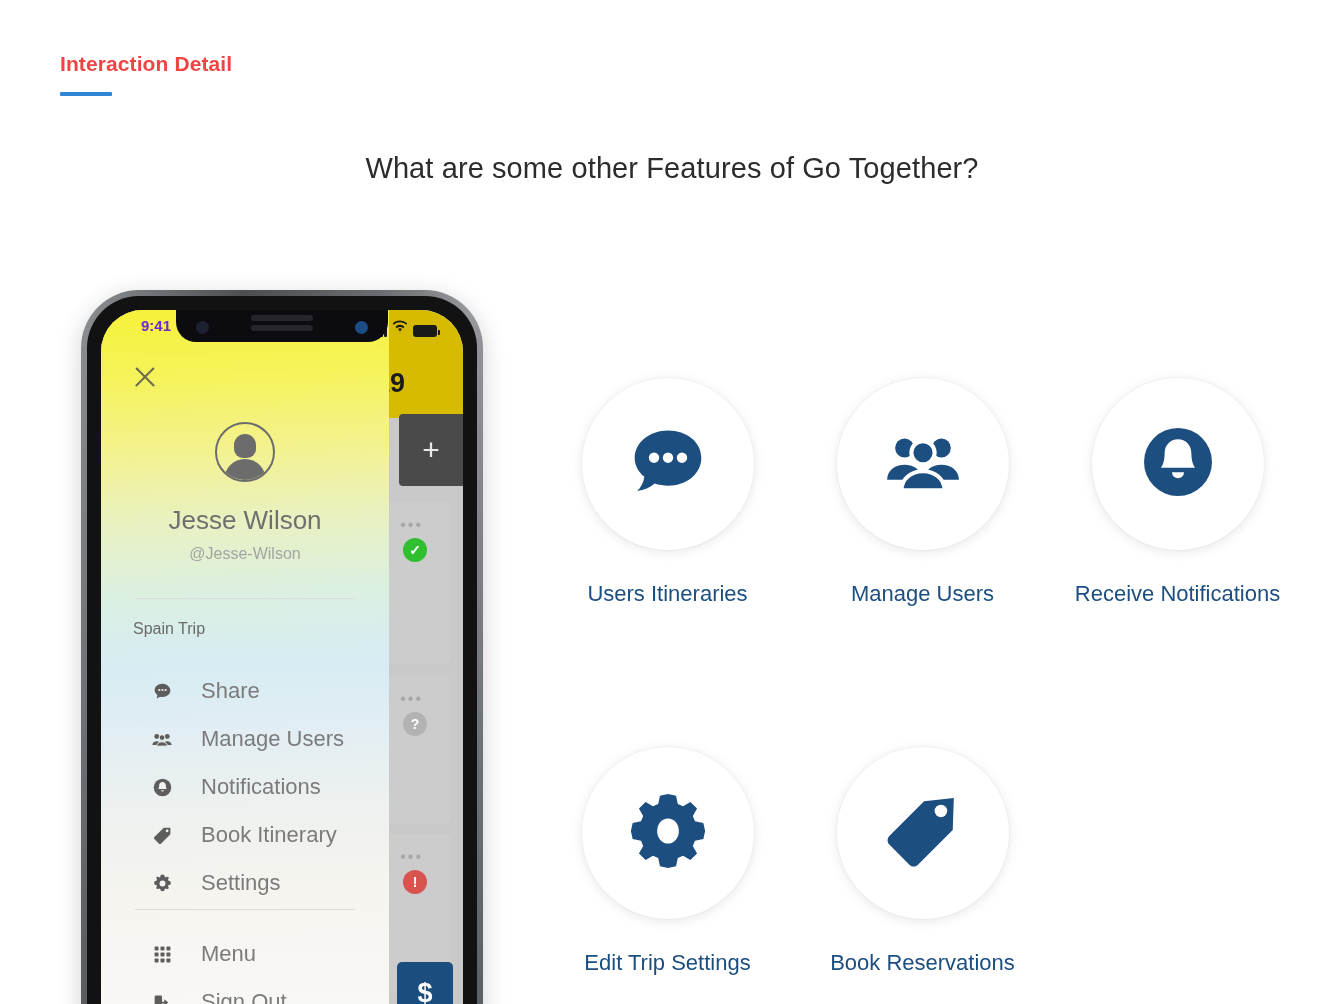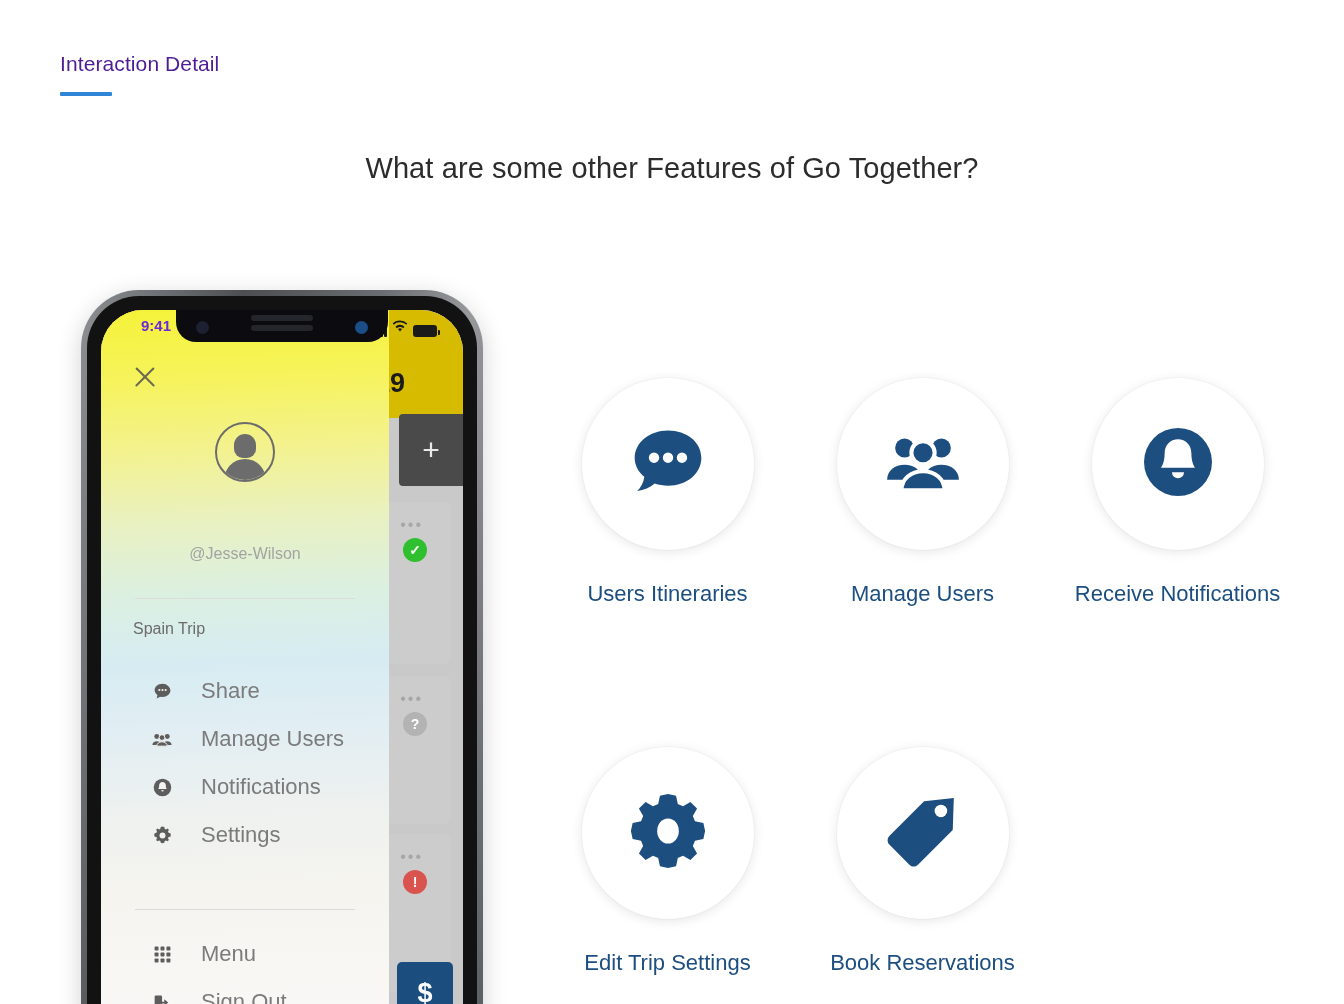--- a/index.html
+++ b/index.html
@@ -10,22 +10,22 @@
     overflow: hidden;
   }
 
   
   .page-tab {
     position: absolute;
     left: 60px; top: 52px;
   }
   .page-tab-label {
     font-size: 21px;
-    color: #4c1d95;
-    font-weight: 400;
+    color: #ef4444;
+    font-weight: 700;
     letter-spacing: .1px;
     white-space: nowrap;
   }
   .page-tab-underline {
     margin-top: 16px;
     width: 52px; height: 4px;
     background: #2f86d8;
     border-radius: 1px;
   }
 
@@ -352,20 +352,21 @@
           <div class="drawer-close">
             <span></span>
               <span></span>
           </div>
 
           <div class="avatar">
             <div class="avatar-head"></div>
             <div class="avatar-body"></div>
           </div>
 
+          <div class="profile-name">Jesse Wilson</div>
           <div class="profile-handle">@Jesse-Wilson</div>
 
           <div class="drawer-rule rule-top"></div>
 
           <div class="drawer-section-title">Spain Trip</div>
 
           <div class="menu-list primary">
             <div class="menu-item">
               <span class="menu-icon">
                 <svg width="21" height="21" viewBox="0 0 24 24" fill="currentColor">
@@ -392,20 +393,29 @@
             </div>
             <div class="menu-item">
               <span class="menu-icon">
                 <svg width="21" height="21" viewBox="0 0 24 24">
                     <circle cx="12" cy="12" r="10" fill="currentColor"></circle>
                     <path d="M12 5.6c-2.2 0-3.8 1.7-3.8 3.9 0 2.9-1 4.1-1 4.1h9.6s-1-1.2-1-4.1c0-2.2-1.6-3.9-3.8-3.9z" fill="#f3f3ef"></path>
                     <path d="M10.3 15.1a1.75 1.75 0 0 0 3.4 0z" fill="#f3f3ef"></path>
                   </svg>
               </span>
               <span class="menu-label">Notifications</span>
+            </div>
+            <div class="menu-item">
+              <span class="menu-icon">
+                <svg width="21" height="21" viewBox="0 0 24 24" fill="currentColor">
+                    <path d="M21 3h-7.5L2.7 13.8c-.6.6-.6 1.6 0 2.2l5.3 5.3c.6.6 1.6.6 2.2 0L21 10.5z"></path>
+                    <circle cx="17.3" cy="6.7" r="1.6" fill="#f3f3ef"></circle>
+                  </svg>
+              </span>
+              <span class="menu-label">Book Itinerary</span>
             </div>
             <div class="menu-item">
               <span class="menu-icon">
                 <svg width="21" height="21" viewBox="0 0 24 24" fill="currentColor">
                     <path d="M12 1.8l2 .5.5 2.1 1.4.6 1.9-1 1.5 1.5-1 1.9.6 1.4 2.1.5.5 2-.5 2-2.1.5-.6 1.4 1 1.9-1.5 1.5-1.9-1-1.4.6-.5 2.1-2 .5-2-.5-.5-2.1-1.4-.6-1.9 1-1.5-1.5 1-1.9-.6-1.4-2.1-.5-.5-2 .5-2 2.1-.5.6-1.4-1-1.9 1.5-1.5 1.9 1 1.4-.6.5-2.1z"></path>
                     <circle cx="12" cy="12" r="3.4" fill="#f3f3ef"></circle>
                   </svg>
               </span>
               <span class="menu-label">Settings</span>
             </div>

